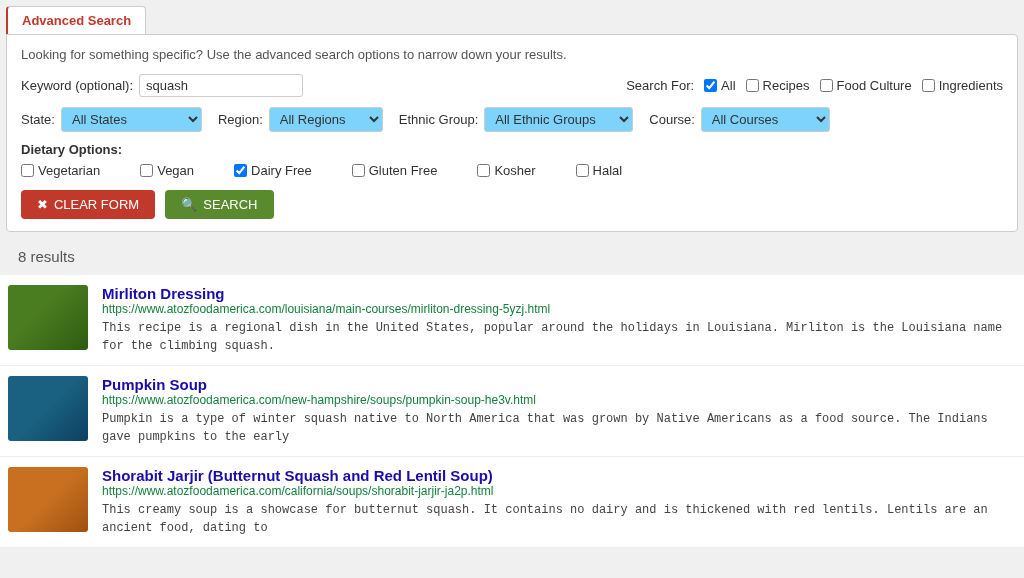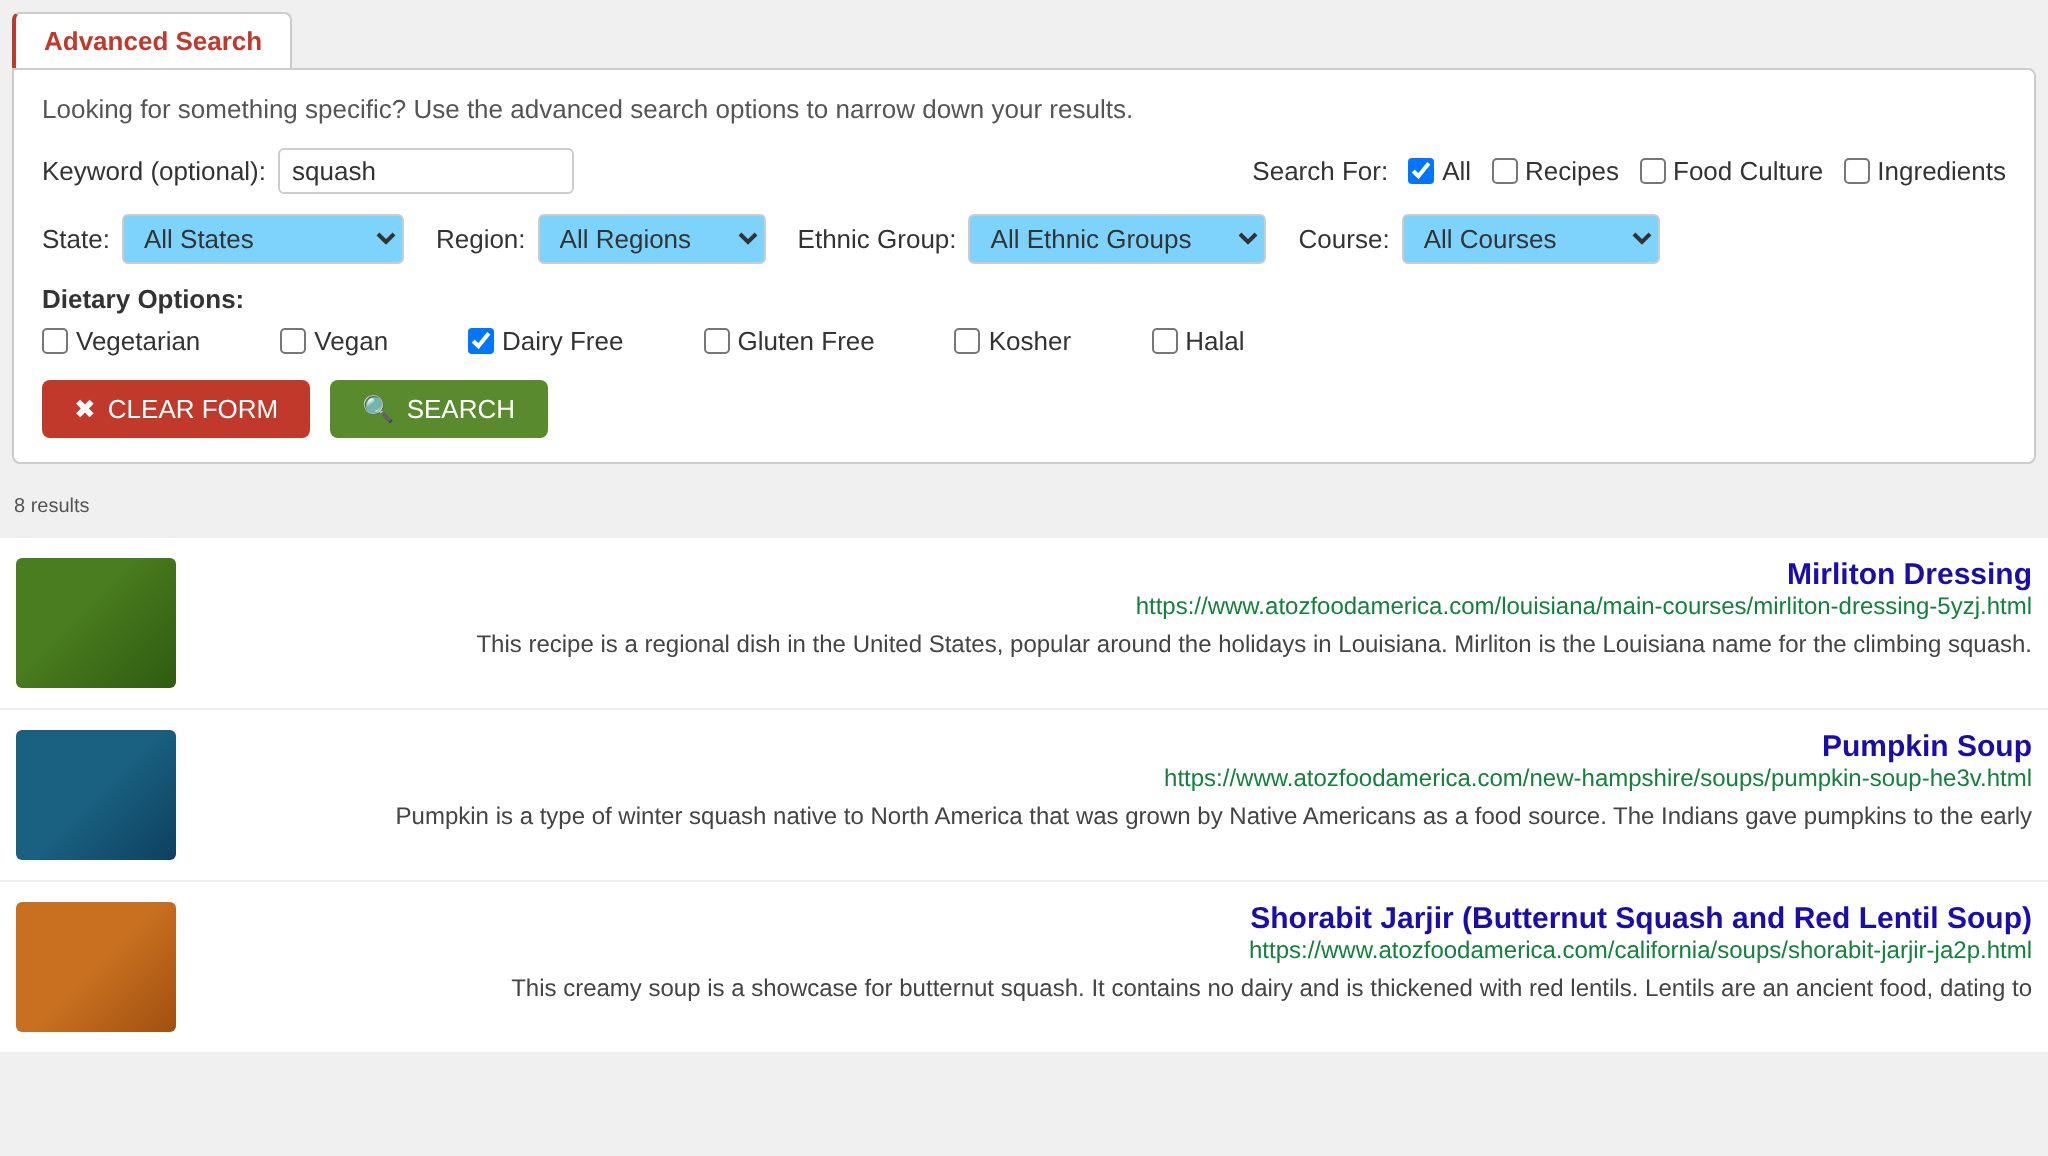--- a/index.html
+++ b/index.html
@@ -63,21 +63,21 @@
     .label {
       font-size: 13px;
       color: #333;
       white-space: nowrap;
     }
     .keyword-input {
       border: 1px solid #ccc;
       border-radius: 3px;
       padding: 3px 6px;
       font-size: 13px;
-      width: 148px;
+      width: 164px;
       color: #333;
     }
     .search-for-group {
       display: flex;
       align-items: flex-start;
       gap: 10px;
       margin-left: auto;
     }
     .checkbox-label {
       display: flex;
@@ -157,61 +157,62 @@
       align-items: center;
       gap: 6px;
     }
     .btn-group {
       display: flex;
       gap: 10px;
     }
 
     
     .results-count {
-      font-size: 10px;
+      font-size: 15px;
       color: #555;
-      padding: 6px 7px;
+      padding: 6px 18px;
       margin-bottom: 4px;
     }
 
     
     .result-item {
       display: flex;
       align-items: flex-start;
       gap: 14px;
       padding: 10px 8px;
       border-bottom: 1px solid #eee;
       background: #fff;
     }
     .result-img-placeholder {
       width: 80px;
       height: 65px;
       border-radius: 3px;
       flex-shrink: 0;
       background: #888;
     }
-    .result-text { flex: 1; text-align: right; }
+    .result-text { flex: 1; }
     .result-title {
       font-size: 15px;
       color: #1a0dab;
       font-weight: bold;
       margin-bottom: 2px;
       cursor: pointer;
       text-decoration: none;
     }
     .result-url {
       font-size: 12px;
       color: #15803d;
       margin-bottom: 3px;
       word-break: break-all;
     }
     .result-desc {
       font-size: 12px;
       color: #444;
       line-height: 1.5;
+      font-family: Liberation Mono, monospace;
     }
 
     
     .img-mirliton { background: linear-gradient(135deg, #4a7c20 40%, #2e5c10 100%); }
     .img-pumpkin { background: linear-gradient(135deg, #1a6080 50%, #0d4060 100%); }
     .img-shorabit { background: linear-gradient(135deg, #c87020 50%, #a05010 100%); }
   </style>
 </head>
 <body>
 

